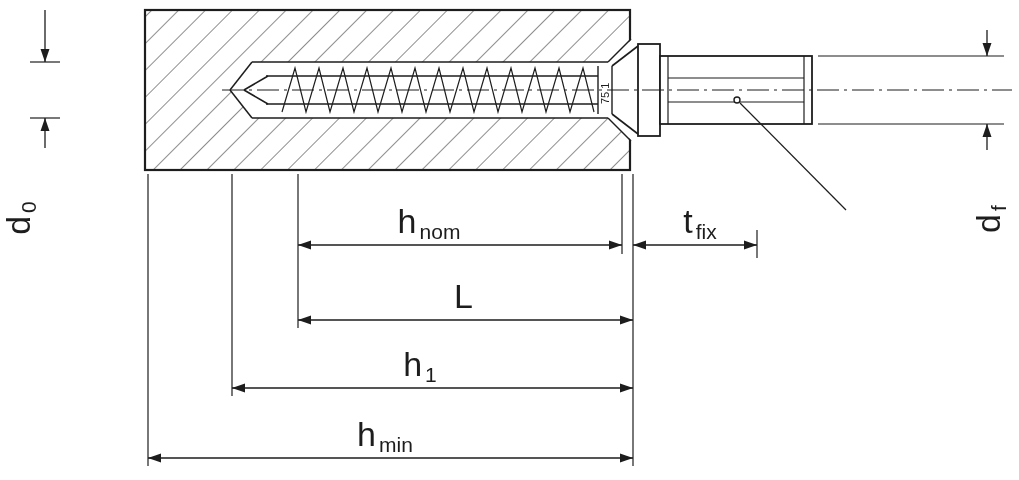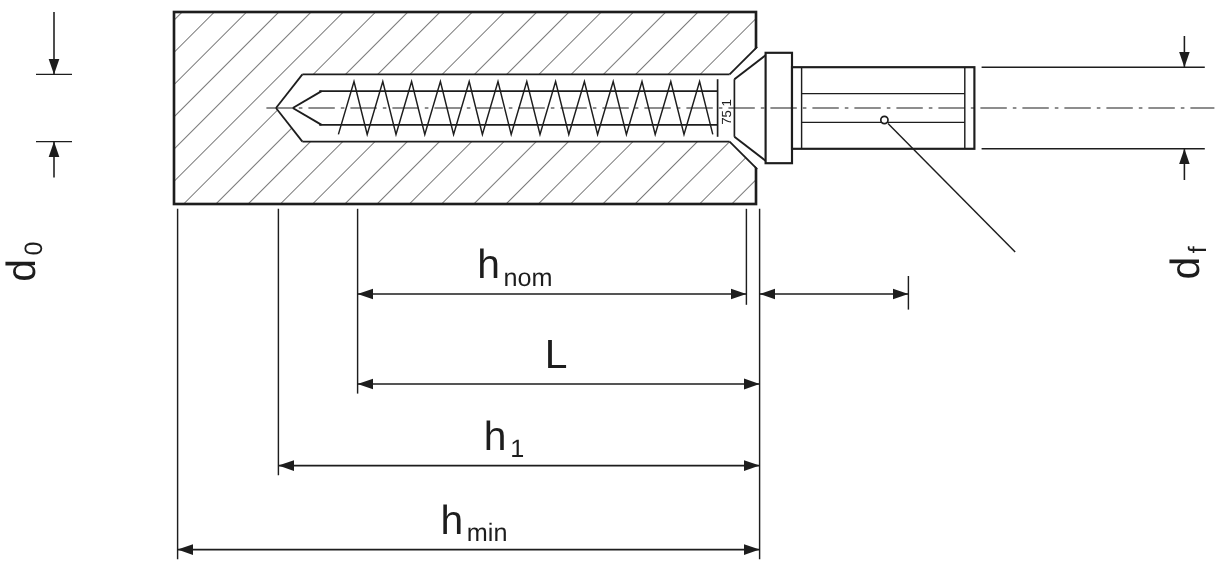--- a/index.html
+++ b/index.html
@@ -119,31 +119,34 @@
 
       <line x1="987" y1="30" x2="987" y2="56" marker-end="url(#arrow)"></line>
       <line x1="987" y1="150" x2="987" y2="124" marker-end="url(#arrow)"></line>
     </g>
   </svg>
 
   <div class="lbl" style="left:369px;top:203px;width:120px;">
     <span class="main">h</span><span class="sub">nom</span>
   </div>
 
+  <div class="lbl" style="left:650px;top:203px;width:100px;">
+    <span class="main">t</span><span class="sub">fix</span>
+  </div>
 
 
   <div class="lbl" style="left:420px;top:278px;width:90px;">
     <span class="main">L</span><span class="sub"></span>
   </div>
 
   <div class="lbl" style="left:370px;top:346px;width:100px;">
     <span class="main">h</span><span class="sub">1</span>
   </div>
 
-  <div class="lbl" style="left:342px;top:416px;width:106px;">
+  <div class="lbl" style="left:332px;top:416px;width:106px;">
     <span class="main">h</span><span class="sub">min</span>
   </div>
 
   <div class="lbl rot" style="left:-14px;top:196px;width:72px;height:44px;">
     <span class="main">d</span><span class="sub">0</span>
   </div>
 
   <div class="lbl rot" style="left:956px;top:197px;width:72px;height:44px;">
     <span class="main">d</span><span class="sub">f</span>
   </div>

